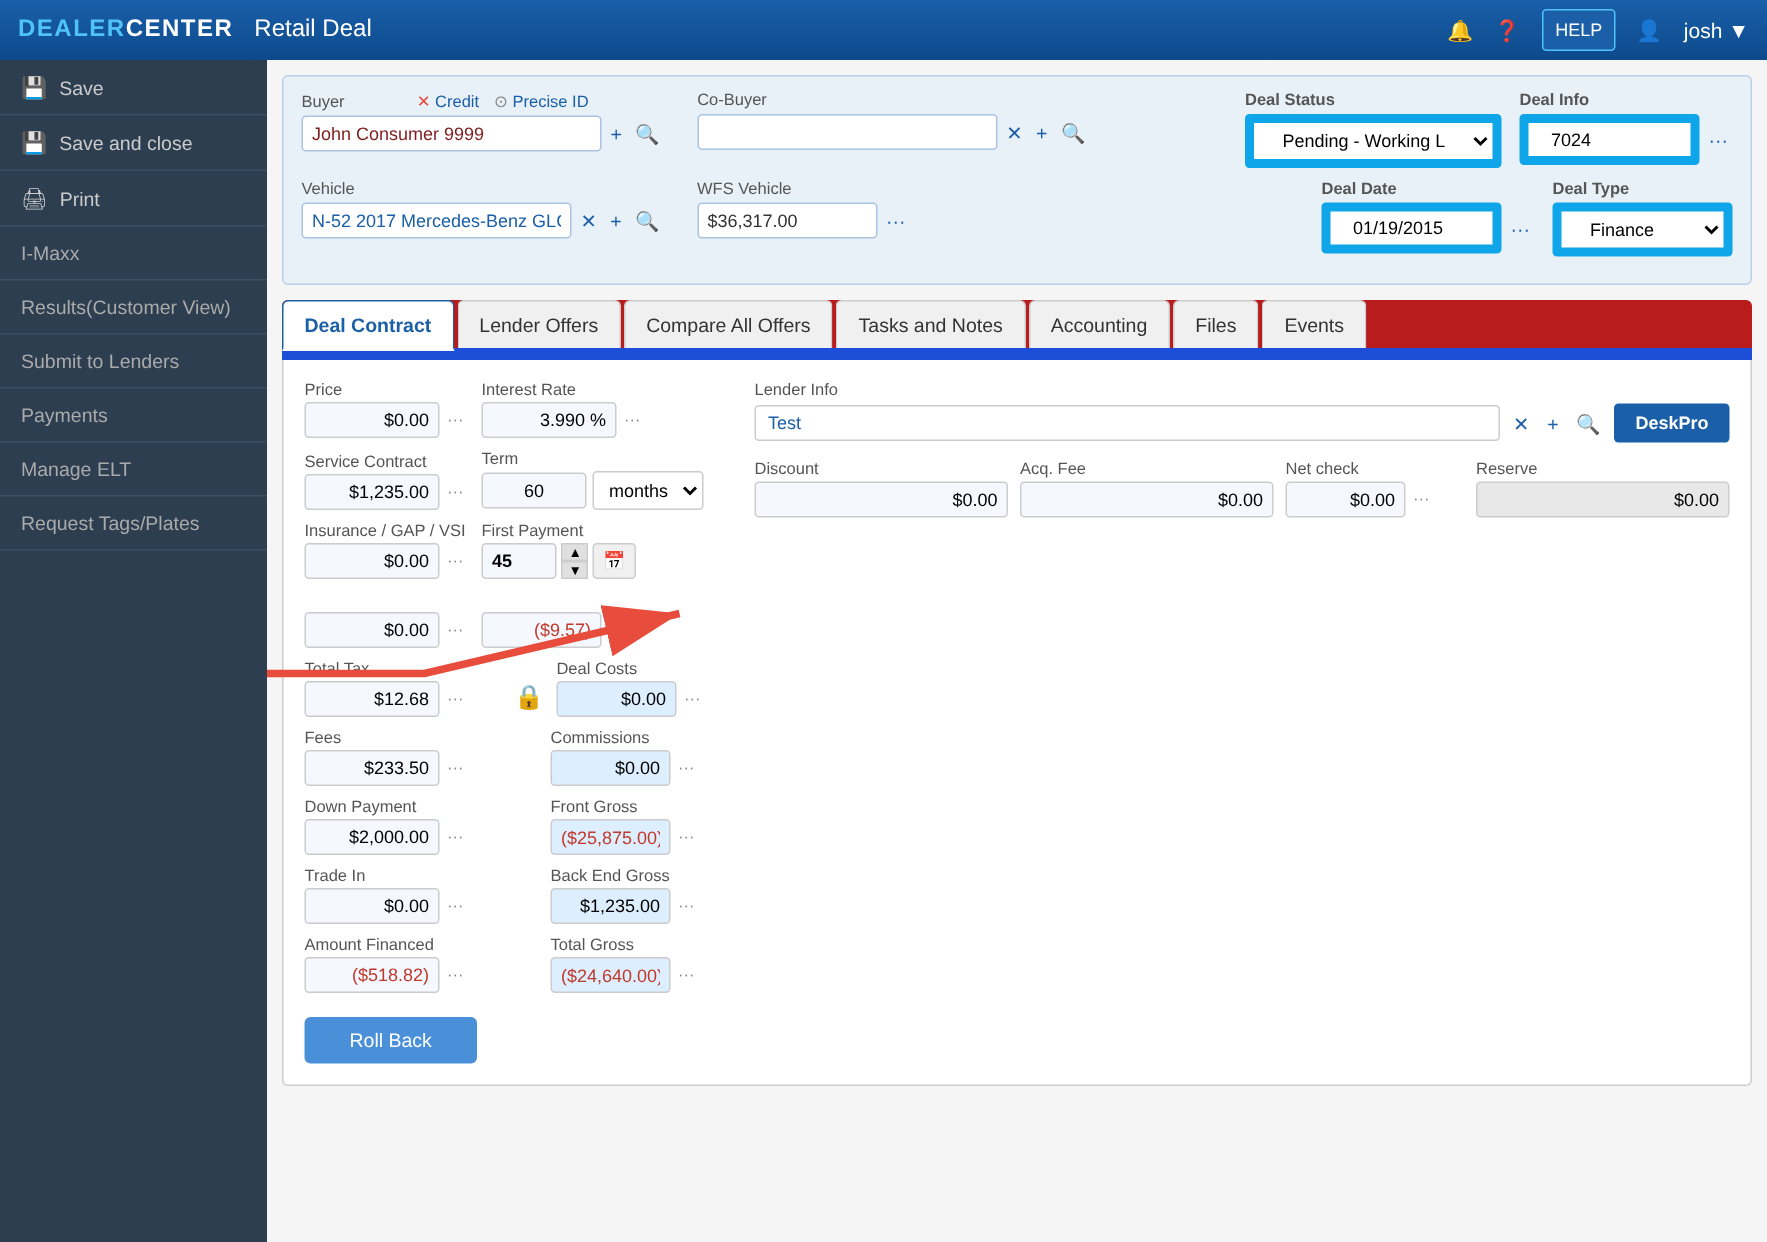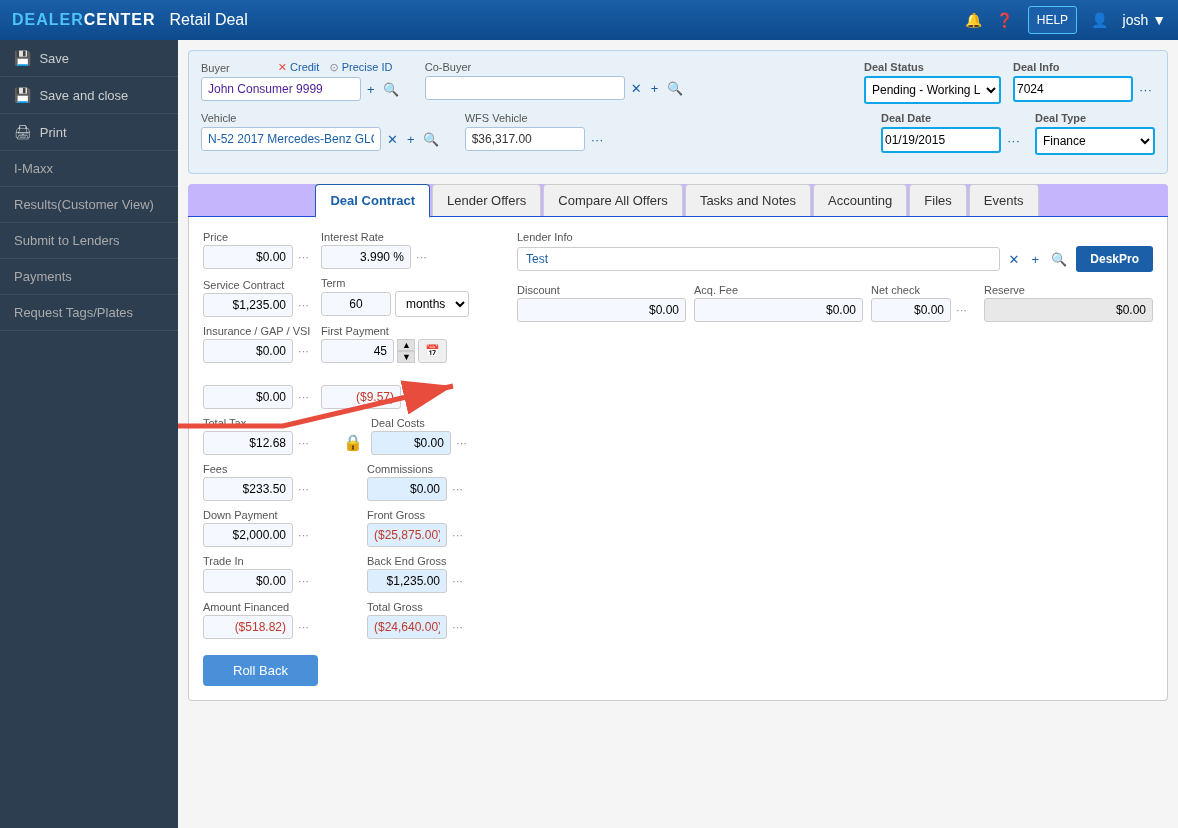--- a/index.html
+++ b/index.html
@@ -91,36 +91,35 @@
       color: #1a5fa8;
       font-size: 13px;
       padding: 2px 3px;
     }
     .badge-red { color: #e74c3c; font-size: 11px; }
     .badge-gray { color: #888; font-size: 11px; }
     .deal-status-section { display: flex; gap: 12px; margin-left: auto; }
     .status-field { display: flex; flex-direction: column; gap: 3px; }
     .status-field label { font-size: 11px; color: #555; font-weight: bold; }
     .select-box {
-      border: 2px solid #0ea5e9;
+      border: 6px solid #0ea5e9;
       background: white;
       border-radius: 3px;
-      padding: 4px 2px;
+      padding: 4px 15px;
       font-size: 12px;
       min-width: 120px;
     }
 
     
     .tabs {
       display: flex;
-      border-bottom: 1px solid #1d4ed8;
+      border-bottom: 8px solid #1d4ed8;
       margin-bottom: 0;
-      background: #c4b5fd;
+      background: #b91c1c;
       border-radius: 4px 4px 0 0;
-      justify-content: center;
     }
     .tab {
       padding: 8px 14px;
       font-size: 13px;
       cursor: pointer;
       border: 1px solid #ccc;
       border-bottom: none;
       background: #f0f0f0;
       margin-right: 2px;
       border-radius: 4px 4px 0 0;
@@ -137,21 +136,21 @@
 
     
     .contract-panel {
       background: white;
       border: 1px solid #ccc;
       border-top: none;
       padding: 14px;
       border-radius: 0 0 4px 4px;
     }
 
-    .contract-body { display: flex; gap: 14px; }
+    .contract-body { display: flex; }
     .left-col { width: 300px; flex-shrink: 0; }
     .right-col { flex: 1; }
 
     .field-group { display: flex; gap: 10px; margin-bottom: 8px; align-items: flex-end; }
     .form-field { display: flex; flex-direction: column; gap: 2px; }
     .form-field label { font-size: 11px; color: #555; }
     .form-input {
       border: 1px solid #ccc;
       background: #f5f8ff;
       border-radius: 3px;
@@ -299,20 +298,23 @@
     <div class="sidebar-section">
       <span>Results(Customer View)</span>
     </div>
     <div class="sidebar-section">
       <span>Submit to Lenders</span>
     </div>
     <div class="sidebar-section">
       <span>Payments</span>
     </div>
     <div class="sidebar-section">
+      <span>Manage ELT</span>
+    </div>
+    <div class="sidebar-section">
       <span>Request Tags/Plates</span>
     </div>
   </div>
 
   <div class="main-content">
 
     <div class="deal-header">
       <div class="deal-header-row">
 
         <div class="deal-field">
@@ -322,21 +324,21 @@
             <a class="header-link">
               <span class="badge-red">✕</span>
               <span>Credit</span>
             </a>
             <a class="header-link" style="margin-left:6px;">
               <span class="badge-gray">⊙</span>
               <span>Precise ID</span>
             </a>
           </div>
           <div class="input-with-dots">
-            <input type="text" class="input-box" style="width: 160px; color: #4c1d95;" value="John Consumer 9999">
+            <input type="text" class="input-box" style="width: 200px; color: #7f1d1d;" value="John Consumer 9999">
             <button class="btn-icon">+</button>
             <button class="btn-icon">🔍</button>
           </div>
         </div>
 
         <div class="deal-field" style="margin-left:10px;">
           <label>Co-Buyer</label>
           <div class="input-with-dots">
             <input type="text" class="input-box" style="width: 200px;">
             <button class="btn-icon">✕</button>
@@ -474,21 +476,21 @@
             <div class="form-field">
               <label>Insurance / GAP / VSI</label>
               <div class="input-with-dots">
                 <input type="text" class="form-input" style="width: 90px;" value="$0.00">
                 <button class="dots-btn">···</button>
               </div>
             </div>
             <div class="form-field">
               <label>First Payment</label>
               <div class="input-with-dots">
-                <input type="text" class="form-input" style="width: 73px; text-align: right;" value="45">
+                <input type="text" class="form-input" style="width: 50px; text-align: left; font-weight: bold;" value="45">
                 <div class="stepper">
                   <button>▲</button>
                   <button>▼</button>
                 </div>
                 <button class="calendar-btn">📅</button>
               </div>
             </div>
           </div>
 
           

